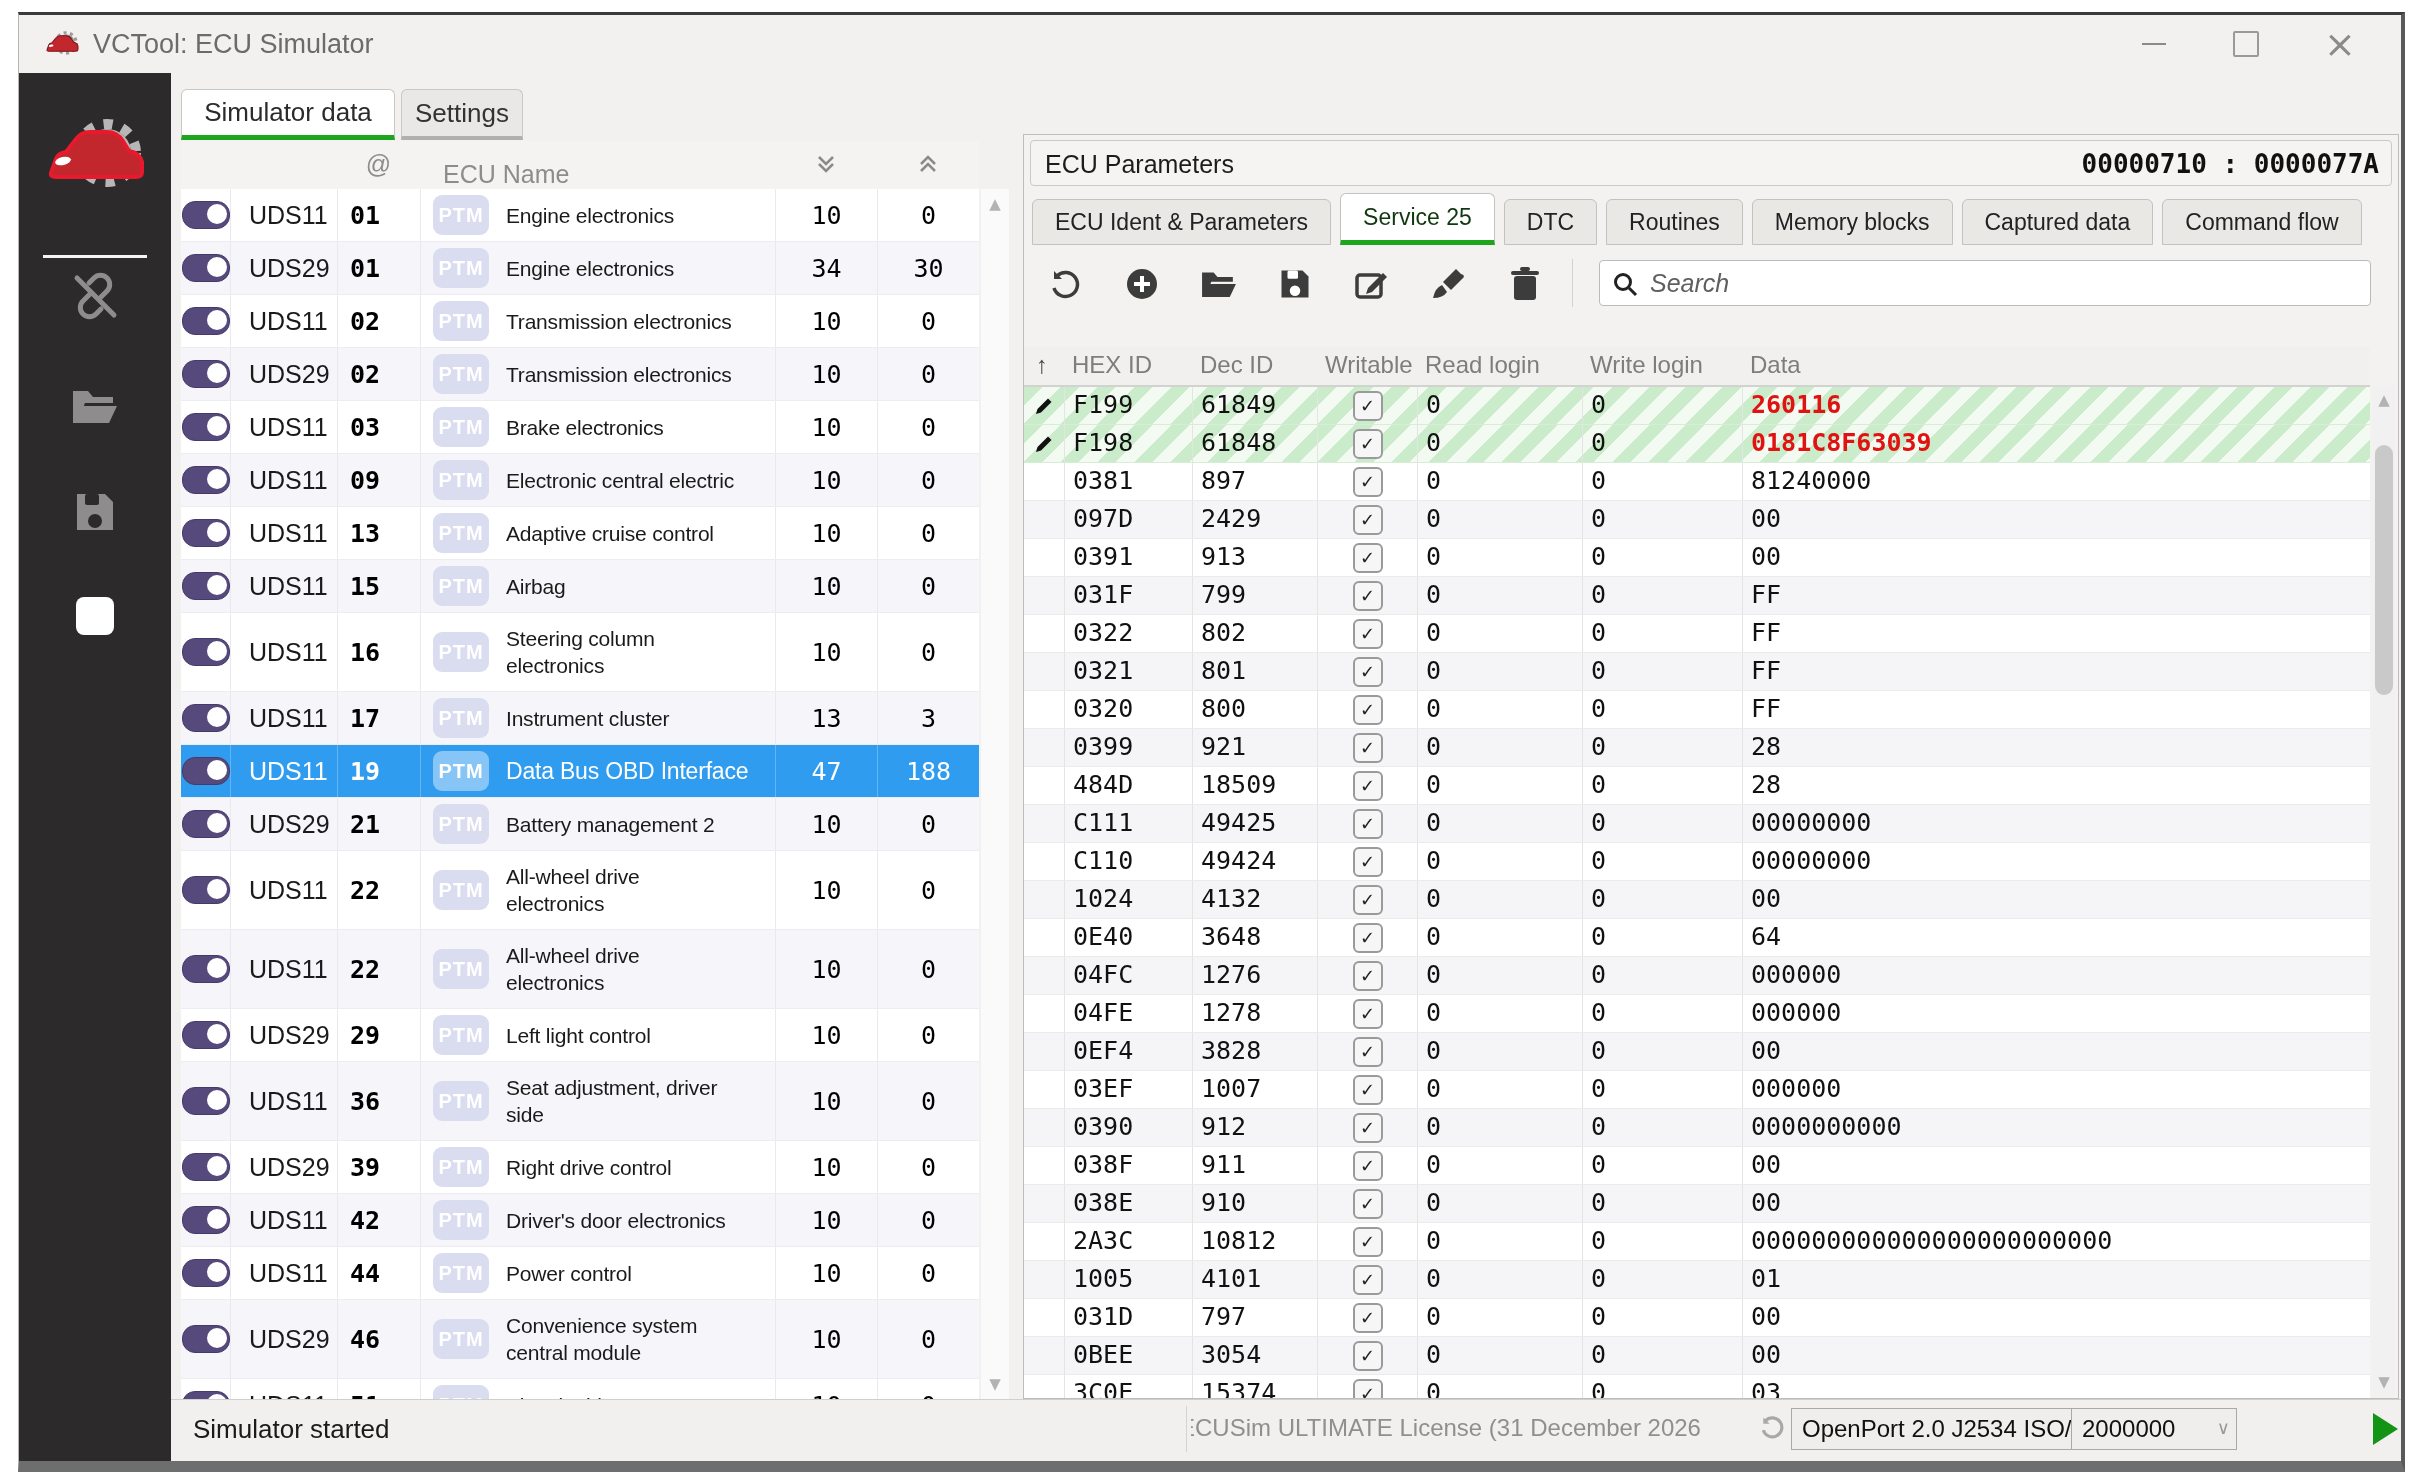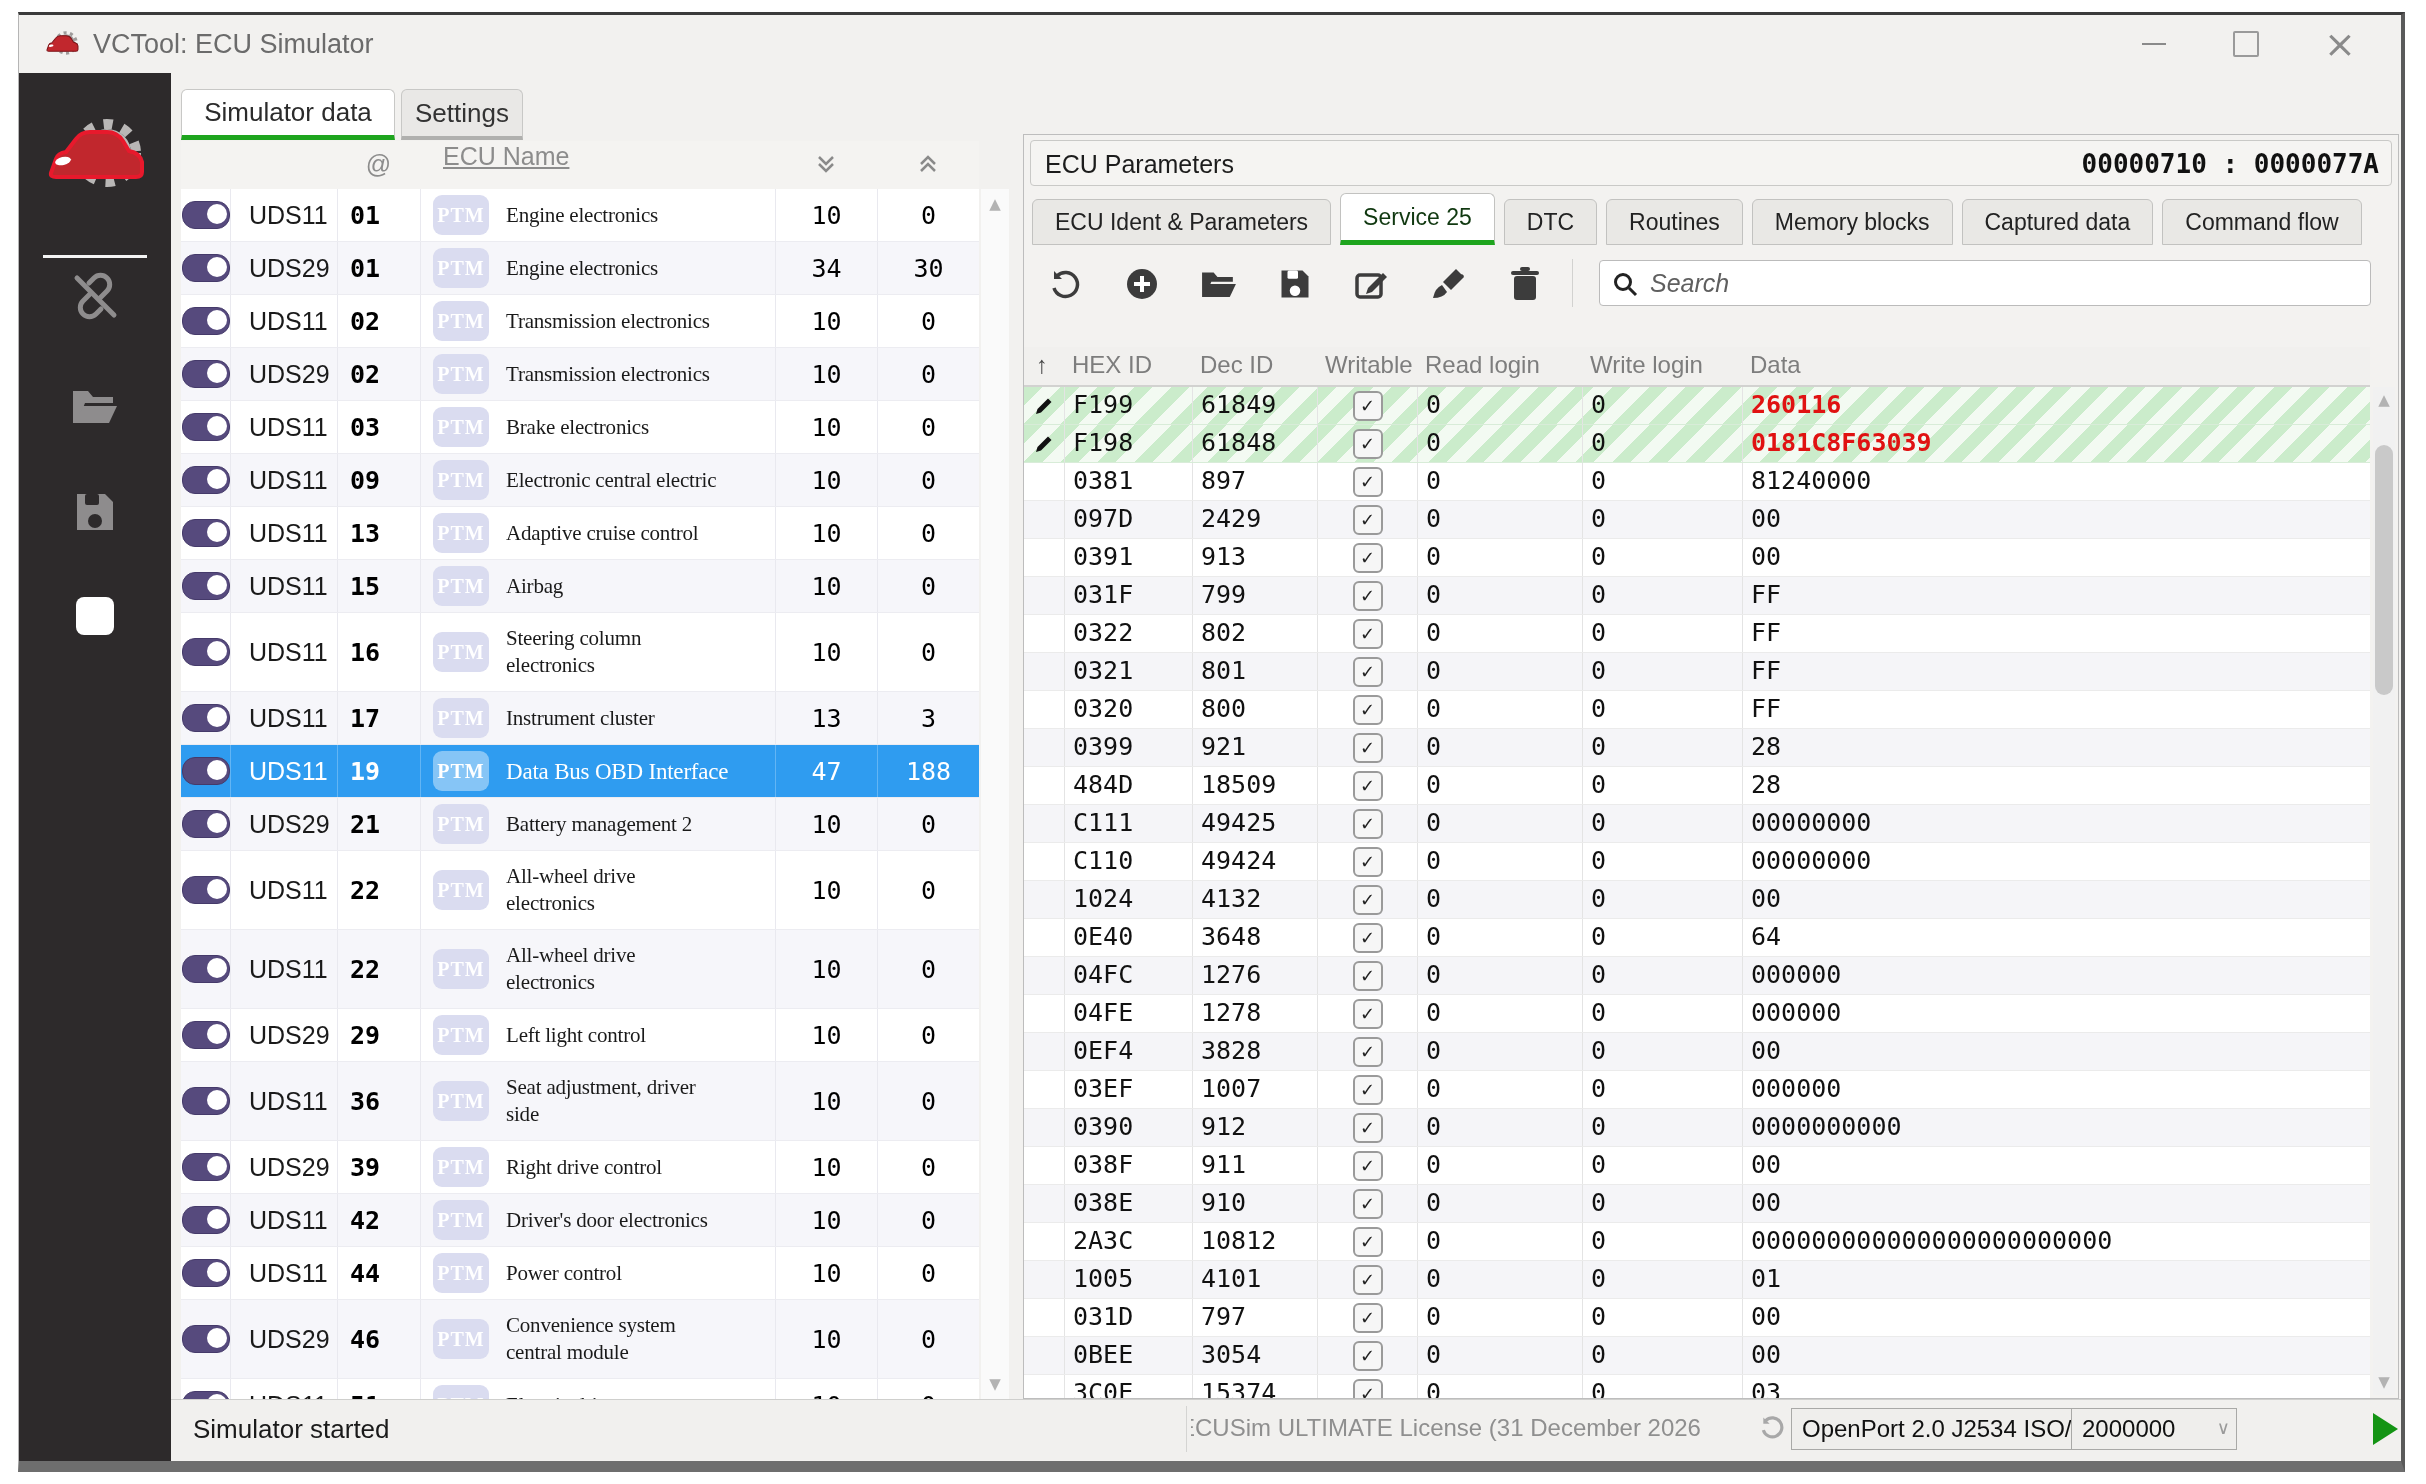--- a/index.html
+++ b/index.html
@@ -24,34 +24,34 @@
   .stop-square{width:38px;height:38px;background:#fff;border-radius:8px;}
   
   .mtab{position:absolute;top:74px;height:51px;box-sizing:border-box;font-size:26px;color:#2b2b2b;
     display:flex;align-items:center;justify-content:center;border:1px solid #c8c8c6;border-radius:6px 6px 0 0;}
   #mtab-0{left:162px;width:214px;background:#fff;border-bottom:5px solid #1ea51e;}
   #mtab-1{left:382px;width:122px;background:#e9e8e6;border-bottom:4px solid #b0b0ae;color:#333;}
   
   #ecu-head{position:absolute;left:162px;top:126px;width:798px;height:48px;background:#f4f3f1;
     border-bottom:1px solid #d8d8d6;font-size:25px;color:#8c8c8c;}
   #ecu-head .h-at{position:absolute;left:156px;width:83px;text-align:center;top:9px;}
-  #ecu-head .h-name{position:absolute;left:262px;top:1px;text-decoration:underline;}
+  #ecu-head .h-name{position:absolute;left:262px;top:19px;}
   #ecu-head .h-rx{position:absolute;left:594px;width:102px;top:12px;text-align:center;}
   #ecu-head .h-tx{position:absolute;left:696px;width:102px;top:12px;text-align:center;}
   #ecu-rows{position:absolute;left:162px;top:174px;width:798px;height:1210px;overflow:hidden;background:#c2410c;}
   .ecu-row{position:relative;width:798px;box-sizing:border-box;border-bottom:1px solid #ececf1;display:flex;background:#fff;}
   .ecu-row.alt{background:#f6f6fa;}
   .ecu-row.selected{background:#2f9cf0;color:#fff;}
   .ecu-row .cell{box-sizing:border-box;display:flex;align-items:center;border-left:1px solid #e9e9ef;overflow:hidden;}
   .ecu-row .cell:first-child{border-left:none;}
   .ecu-row.selected .cell{border-left-color:rgba(255,255,255,.25);}
   .c-toggle{width:49px;justify-content:center;}
   .c-proto{width:107px;padding-left:18px;font-size:25px;color:#1a1a1a;}
   .c-addr{width:83px;padding-left:12px;font-size:25px;font-weight:bold;}
-  .c-name{width:355px;font-family:Liberation Serif, serif;}
+  .c-name{width:355px;}
   .c-rx,.c-tx{width:102px;justify-content:center;font-size:25px;}
   .ecu-row.selected .c-proto,.ecu-row.selected .c-addr{color:#fff;}
   .badge{flex:0 0 auto;width:56px;height:40px;margin-left:12px;border-radius:9px;background:#dadcf0;color:#fff;
     font-size:20px;font-weight:bold;display:flex;align-items:center;justify-content:center;letter-spacing:1px;}
   .ecu-row.selected .badge{background:rgba(255,255,255,.42);}
   .nm{margin-left:17px;font-size:21px;letter-spacing:-0.2px;color:#1a1a1a;white-space:pre-line;line-height:27px;}
   .ecu-row.selected .nm{color:#fff;font-size:23px;}
   .toggle{position:relative;width:46px;height:26px;border-radius:13px;background:#564a7d;border:1px solid #453a6a;}
   .toggle .knob{position:absolute;right:2px;top:2px;width:20px;height:20px;border-radius:50%;background:#fff;}
   

